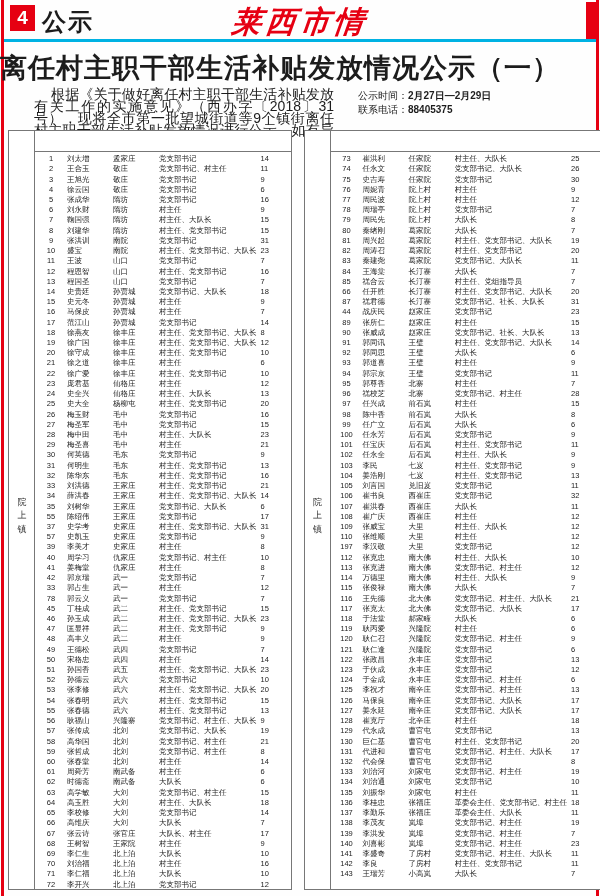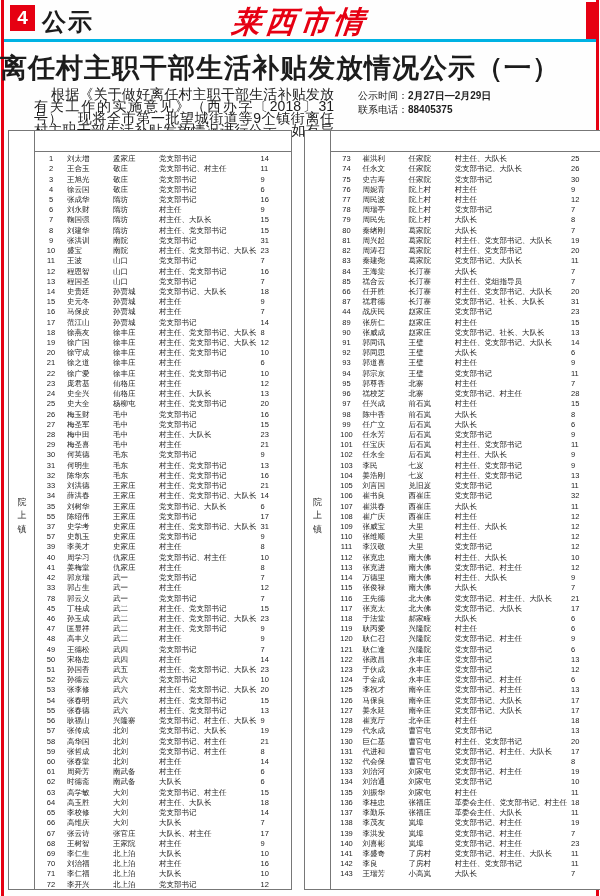--- a/index.html
+++ b/index.html
@@ -844,21 +844,21 @@
               <span class="c-yrs">12</span>
             </div>
             <div class="row">
               <span class="c-num">110</span>
               <span class="c-name">张维顺</span>
               <span class="c-vill">大里</span>
               <span class="c-pos">村主任</span>
               <span class="c-yrs">12</span>
             </div>
             <div class="row">
-              <span class="c-num">111</span>
+              <span class="c-num">197</span>
               <span class="c-name">李汉敬</span>
               <span class="c-vill">大里</span>
               <span class="c-pos">党支部书记</span>
               <span class="c-yrs">12</span>
             </div>
             <div class="row">
               <span class="c-num">112</span>
               <span class="c-name">张克忠</span>
               <span class="c-vill">南大佛</span>
               <span class="c-pos">村主任、大队长</span>

